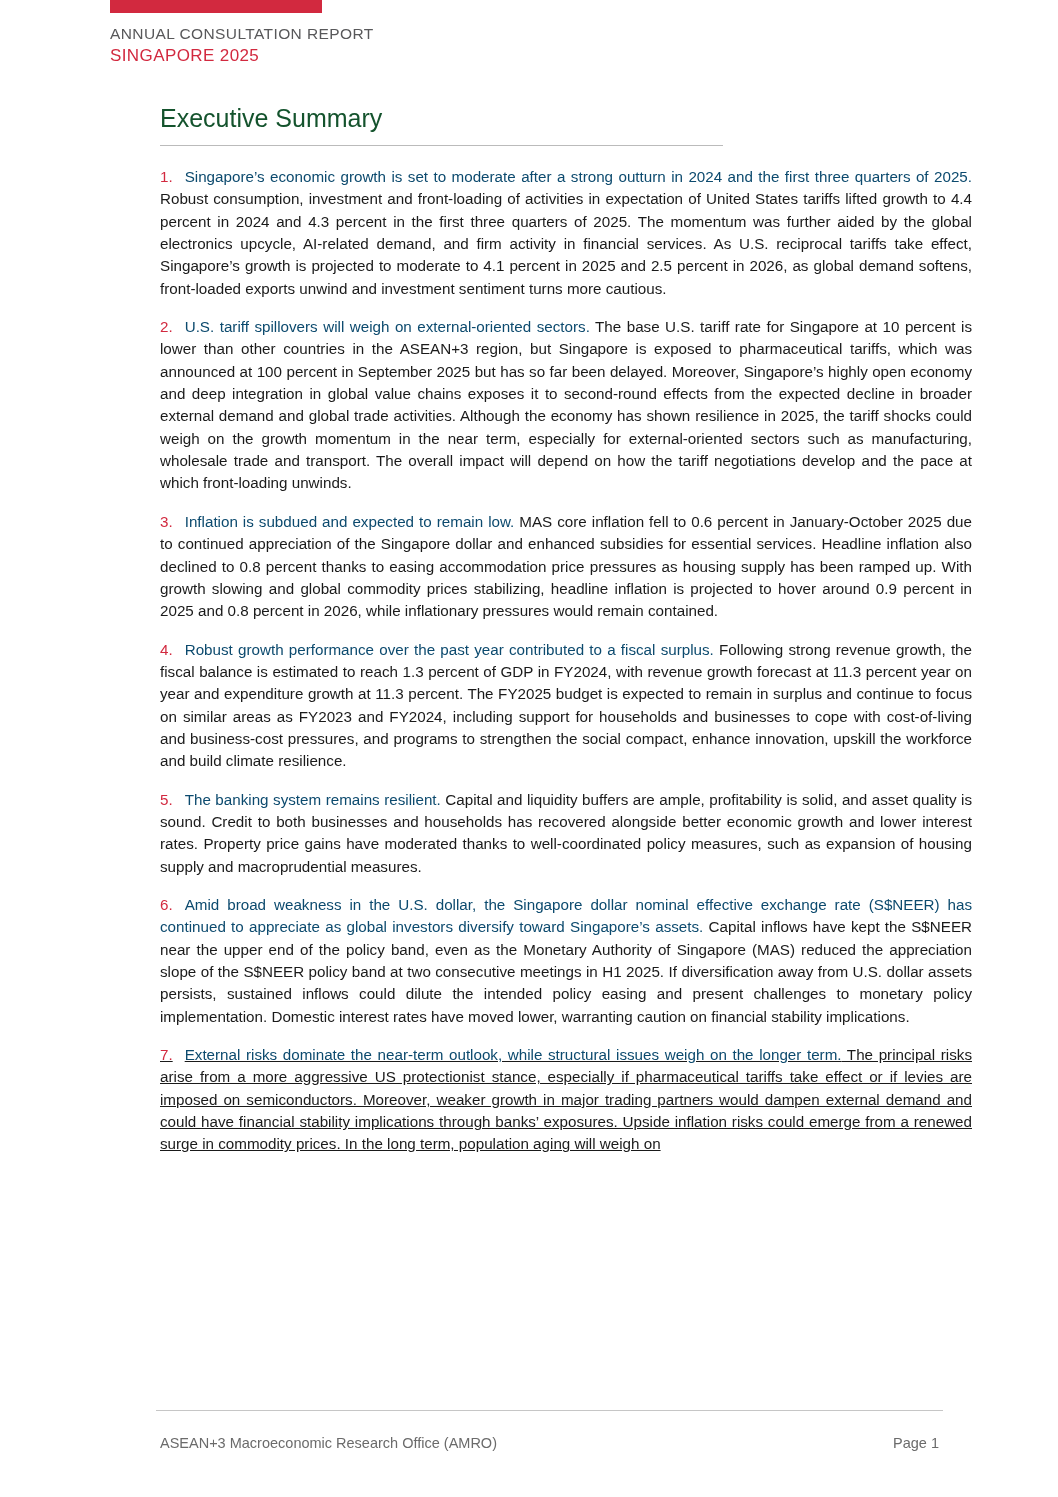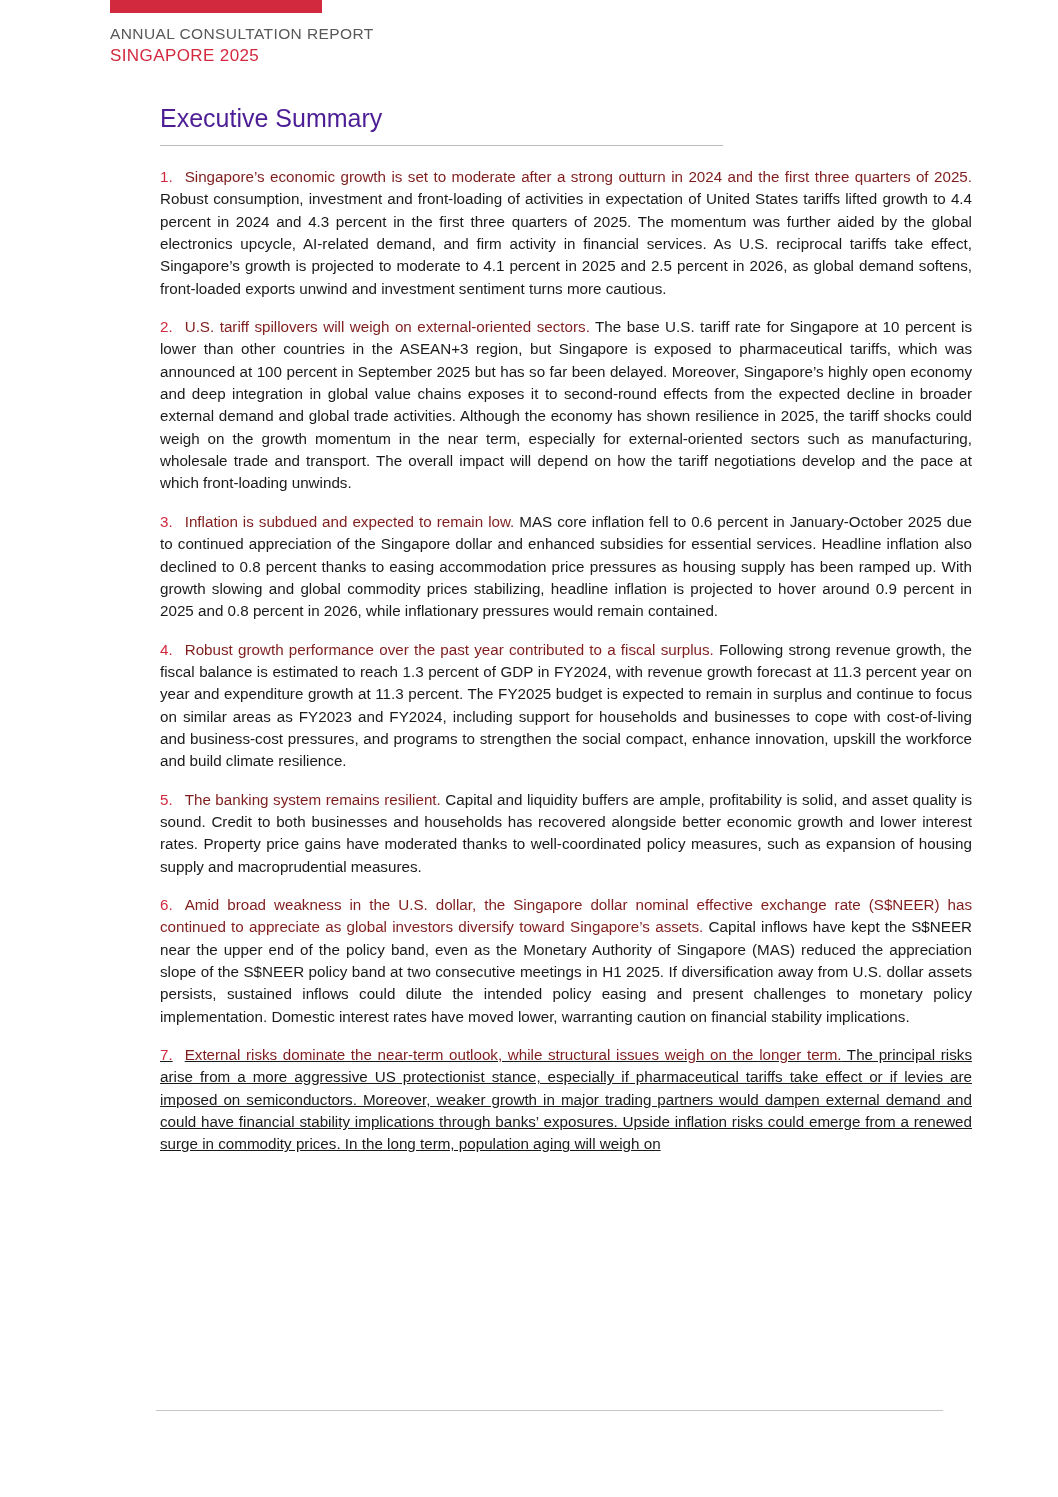--- a/index.html
+++ b/index.html
@@ -51,42 +51,42 @@
   }
   
   .content {
     position: absolute;
     top: 104px;
     left: 124px;
     width: 812px;
   }
   .doc-title {
     font-size: 25px;
-    color: #4c1d95;
+    color: #14532d;
     font-weight: normal;
     margin: 0;
     padding: 0 0 12px 0;
   }
   .title-rule {
     border: 0;
     border-top: 1px solid #bbbbbb;
     margin: 0 0 20px 0;
     width: 563px;
   }
   p.para {
     margin: 0 0 16px 0;
     font-size: 15.2px;
     line-height: 1.47;
     text-align: justify;
     color: #1a1a1a;
     hyphens: none;
   }
   p.para:last-child { margin-bottom: 0; text-decoration: underline; }
   .lead {
-    color: #7f1d1d;
+    color: #0c4a6e;
   }
   .num {
     color: #d2293f;
   }
   .num-gap {
     display: inline-block;
     width: 12px;
   }
   
   .footer-rule {
@@ -148,14 +148,18 @@
     <p class="para">
       <span class="num">6.</span><span class="num-gap"></span><span class="lead">Amid broad weakness in the U.S. dollar, the Singapore dollar nominal effective exchange rate (S$NEER) has continued to appreciate as global investors diversify toward Singapore’s assets.</span><span> Capital inflows have kept the S$NEER near the upper end of the policy band, even as the Monetary Authority of Singapore (MAS) reduced the appreciation slope of the S$NEER policy band at two consecutive meetings in H1 2025. If diversification away from U.S. dollar assets persists, sustained inflows could dilute the intended policy easing and present challenges to monetary policy implementation. Domestic interest rates have moved lower, warranting caution on financial stability implications.</span>
     </p>
 
     <p class="para">
       <span class="num">7.</span><span class="num-gap"></span><span class="lead">External risks dominate the near-term outlook, while structural issues weigh on the longer term.</span><span> The principal risks arise from a more aggressive US protectionist stance, especially if pharmaceutical tariffs take effect or if levies are imposed on semiconductors. Moreover, weaker growth in major trading partners would dampen external demand and could have financial stability implications through banks’ exposures. Upside inflation risks could emerge from a renewed surge in commodity prices. In the long term, population aging will weigh on</span>
     </p>
   </div>
 
   <hr class="footer-rule">
+  <div class="footer">
+    <span>ASEAN+3 Macroeconomic Research Office (AMRO)</span>
+    <span>Page 1</span>
+  </div>
 
 </div>
 
 </body></html>

